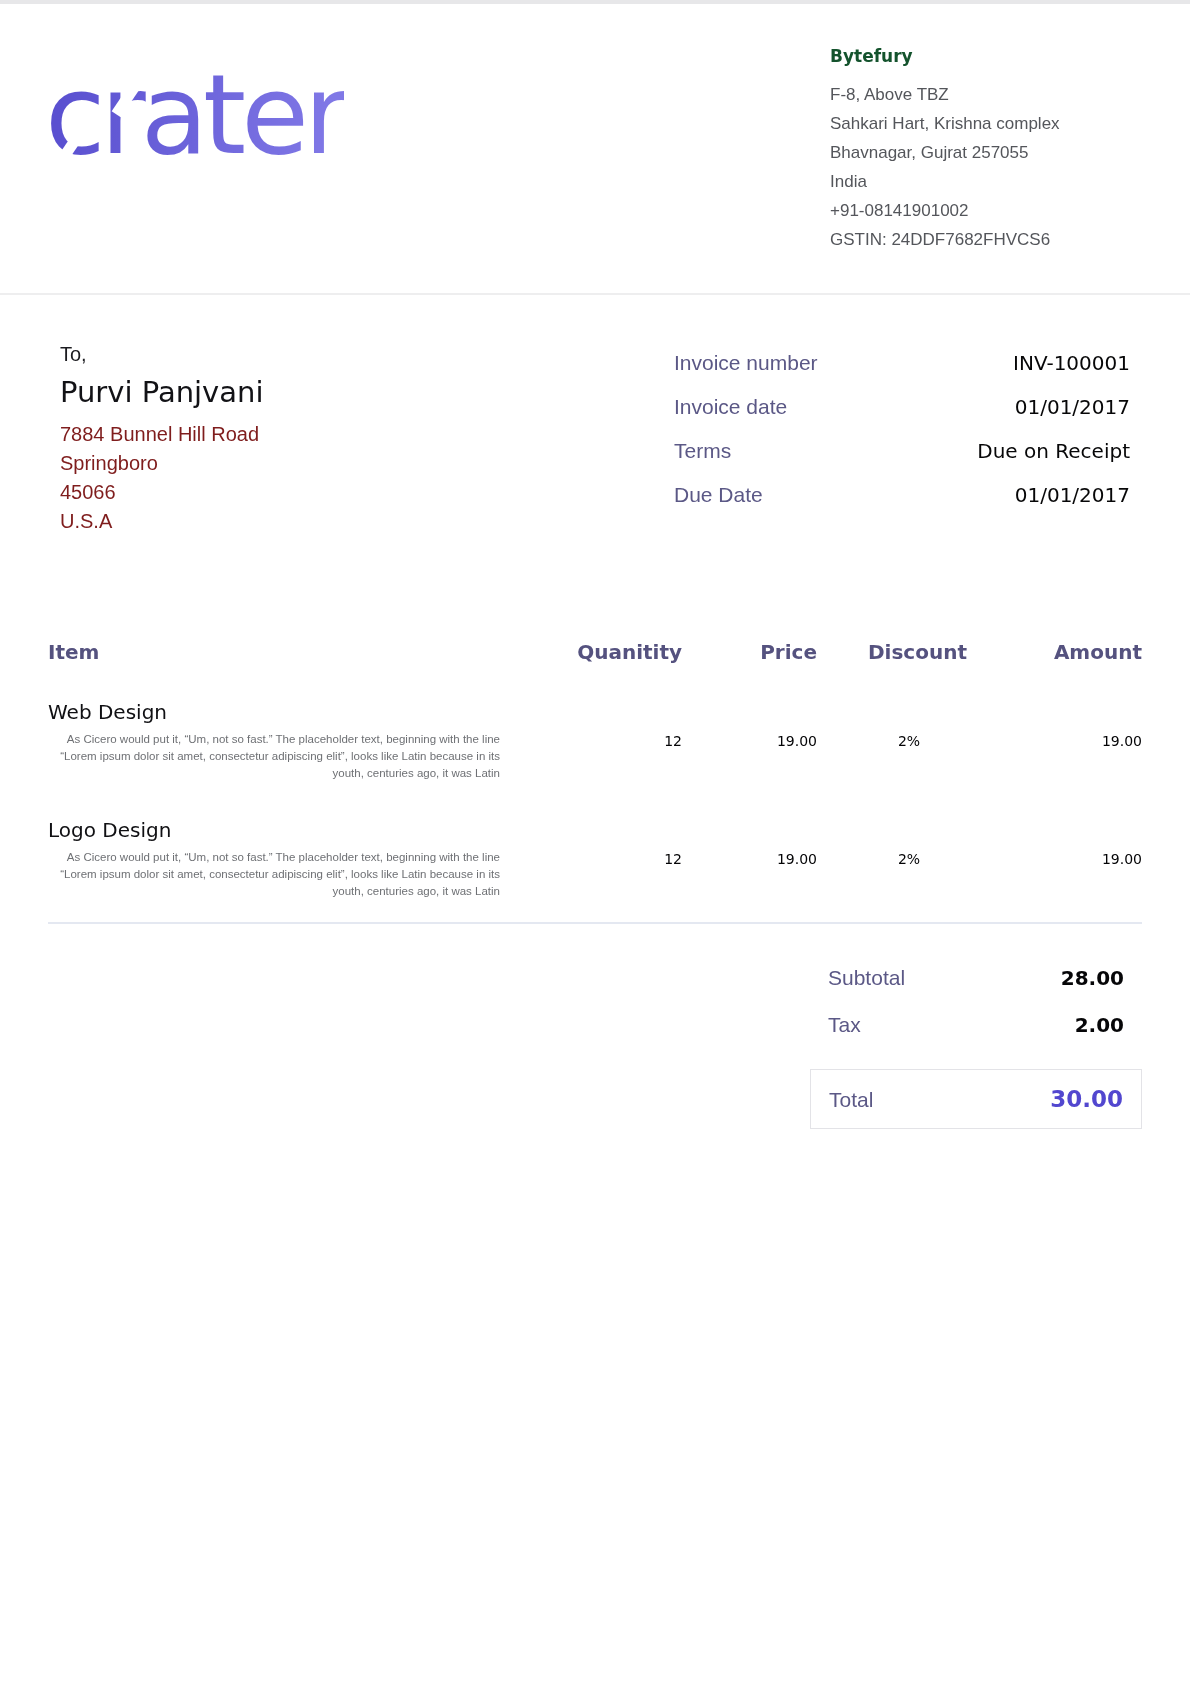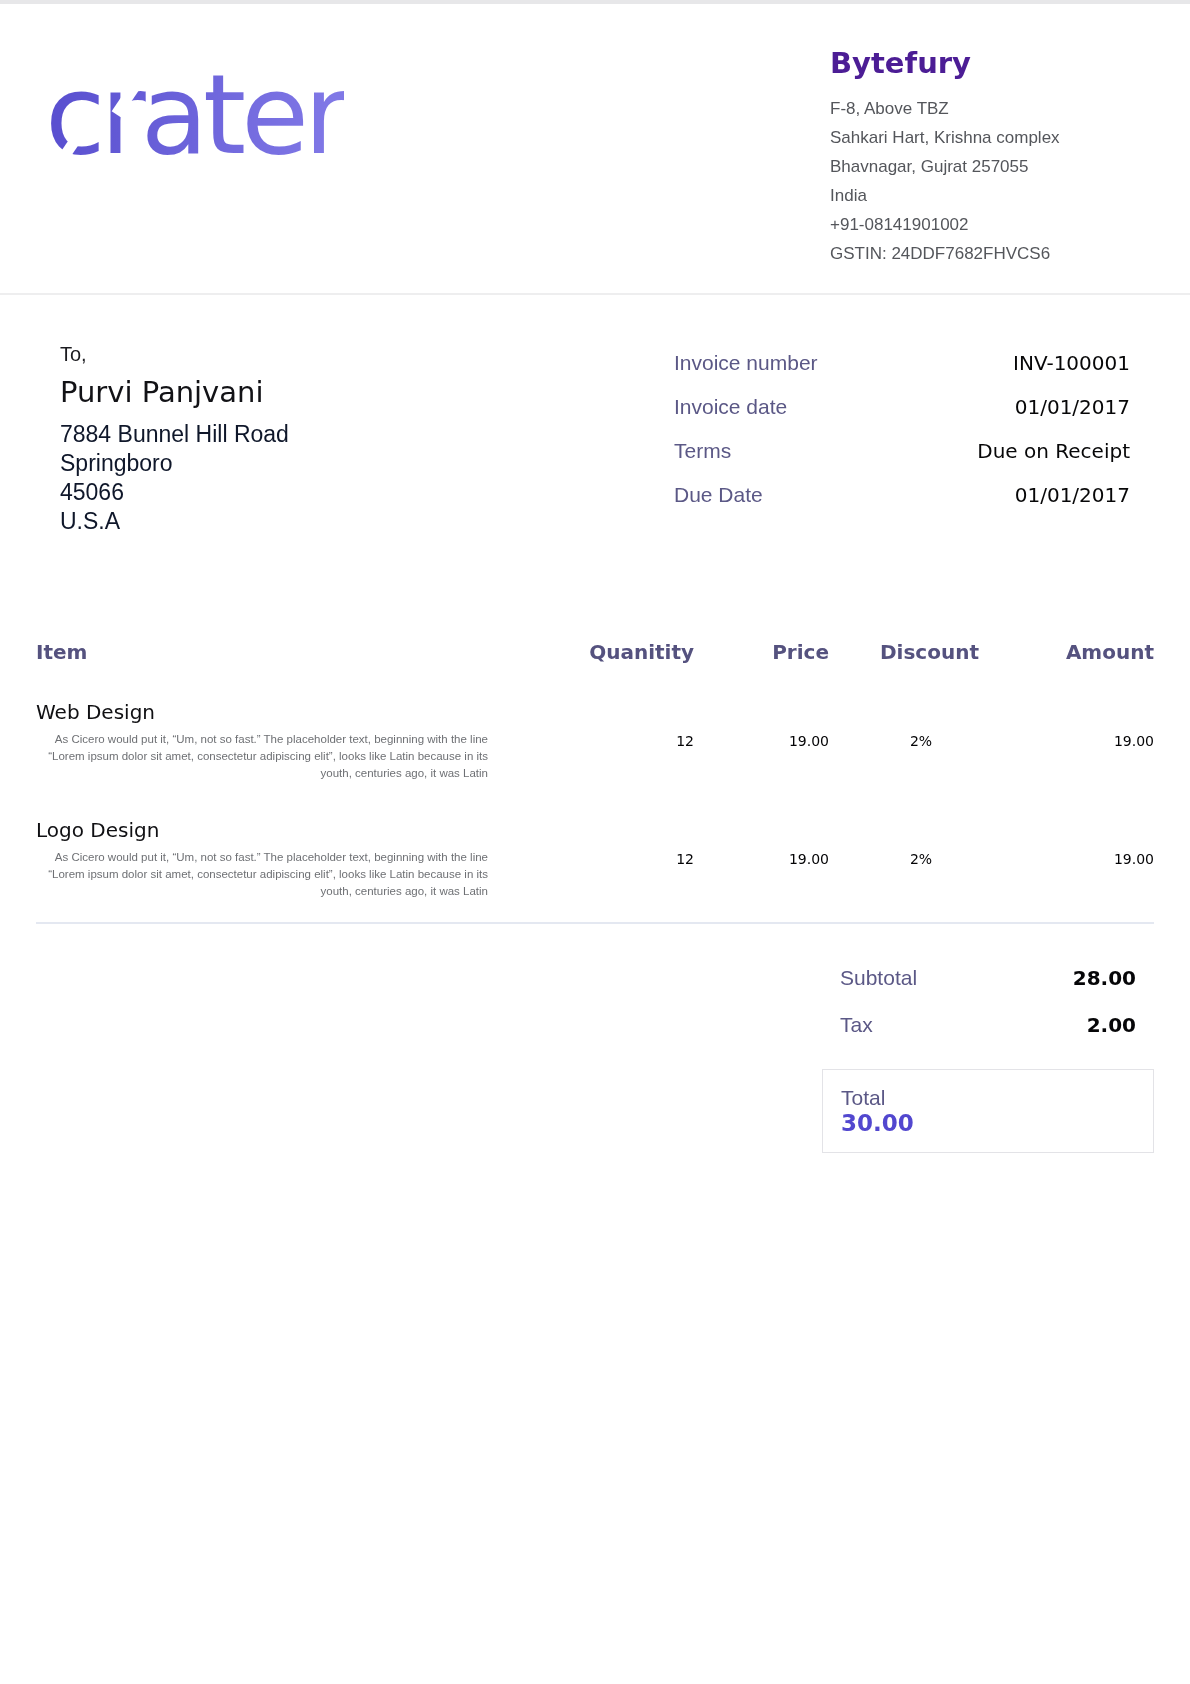--- a/index.html
+++ b/index.html
@@ -14,59 +14,59 @@
   .logo-text { font-family:"DejaVu Sans", sans-serif; font-weight:400; font-size:110px;
                letter-spacing:-5px; line-height:1; display:inline-block;
                background:linear-gradient(93deg,#5a50d0 5%,#8078e6 95%);
                -webkit-background-clip:text; background-clip:text;
                -webkit-text-fill-color:transparent; color:#5a50d0; }
   .slice { position:absolute; background:#ffffff; width:11px; height:44px; }
   .slice-1 { left:78px; top:14px; transform:rotate(34deg); }
   .slice-2 { left:14px; top:74px; transform:rotate(34deg); }
 
   .company { width:300px; padding-top:2px; }
-  .company-name { font-family:"DejaVu Sans", sans-serif; font-weight:700; font-size:29px;
-                  color:#4c1d95; margin-bottom:14px; }
+  .company-name { font-family:"DejaVu Sans", sans-serif; font-weight:700; font-size:17px;
+                  color:#14532d; margin-bottom:14px; }
   .company-line { font-size:17px; line-height:29px; color:#54565b; }
 
   .bill-meta { display:flex; padding:0 60px; margin-top:48px; }
   .bill-to { flex:1; padding-left:0; }
   .to-label { font-size:20px; color:#1c1c20; margin-bottom:9px; }
   .to-name { font-family:"DejaVu Sans", sans-serif; font-size:29px; font-weight:400;
              color:#121216; margin-bottom:11px; }
-  .to-line { font-size:23px; line-height:29px; color:#0f172a; }
+  .to-line { font-size:20px; line-height:29px; color:#7f1d1d; }
 
   .meta { width:456px; padding-top:8px; }
   .meta-row { display:flex; justify-content:space-between; align-items:baseline; margin-bottom:20px; }
   .meta-label { font-size:21px; color:#5b5886; }
   .meta-value { font-family:"DejaVu Sans", sans-serif; font-size:20px; color:#070708; }
 
-  .items { padding:0 36px; margin-top:104px; }
+  .items { padding:0 48px; margin-top:104px; }
   .grid { display:grid; grid-template-columns:1fr 140px 135px 150px 175px; }
   .th { font-family:"DejaVu Sans", sans-serif; font-size:20px; font-weight:700;
         color:#55527f; text-align:right; }
   .th.item-col { text-align:left; }
   .thead { margin-bottom:36px; }
   .trow { align-items:center; margin-bottom:36px; }
   .trow.last { margin-bottom:0; }
   .item-name { font-family:"DejaVu Sans", sans-serif; font-size:20px; color:#101013; margin-bottom:7px; }
   .item-desc { font-size:11.5px; line-height:17px; color:#6e7074; max-width:452px;text-align:right; }
   .td { font-family:"DejaVu Sans", sans-serif; font-size:14px; color:#040406; text-align:right; }
   .td.discount { text-align:center; padding-left:34px; }
 
   .items-divider { height:2px; background:#e4e8f1; margin-top:22px; }
 
   .totals { width:332px; margin-left:auto; margin-top:42px; }
   .totals-row { display:flex; justify-content:space-between; align-items:baseline;
                 padding:0 18px; margin-bottom:23px; }
   .totals-label { font-size:21px; color:#5b5886; }
   .totals-value { font-family:"DejaVu Sans", sans-serif; font-size:20px; font-weight:700; color:#060608; }
   .total-box { border:1px solid #e3e3e7; background:#ffffff; display:flex;
-               justify-content:space-between; align-items:flex-start;
-               padding:16px 18px; margin-top:32px;flex-direction:column; }
+               justify-content:space-between; align-items:flex-end;
+               padding:16px 18px; margin-top:32px; }
   .grand-total { font-family:"DejaVu Sans", sans-serif; font-size:23px; font-weight:700; color:#5247cf; }
 </style>
 </head>
 <body>
 
 <div class="page">
   <div class="top-strip"></div>
 
   <header class="header">
     <div class="logo">

